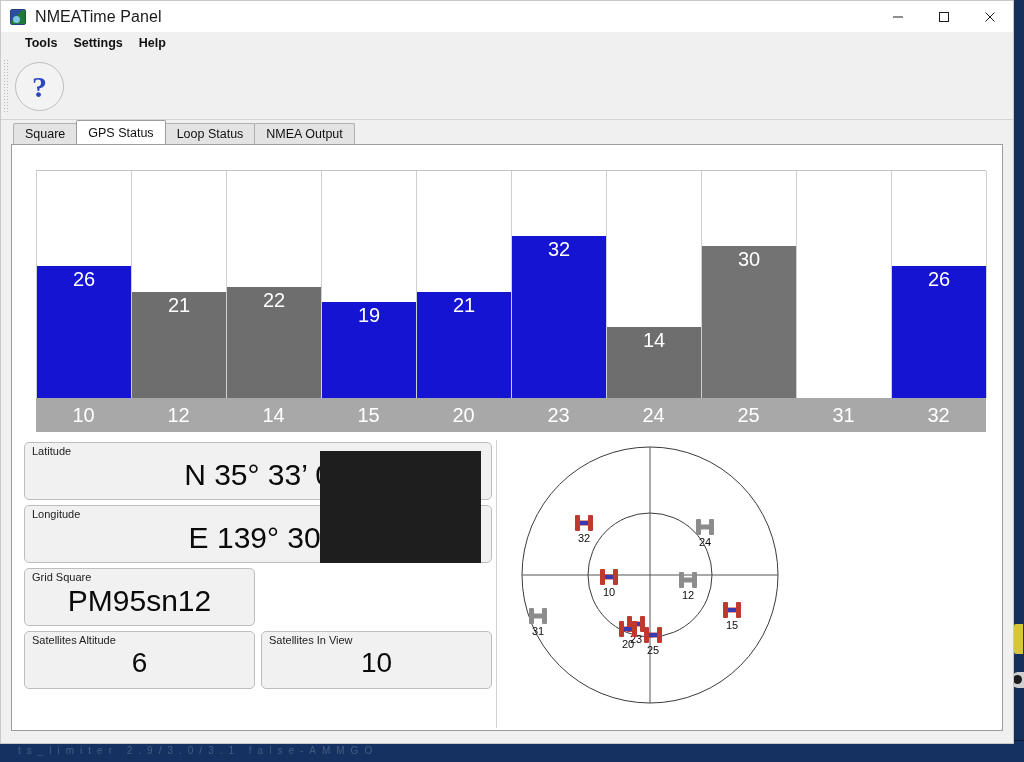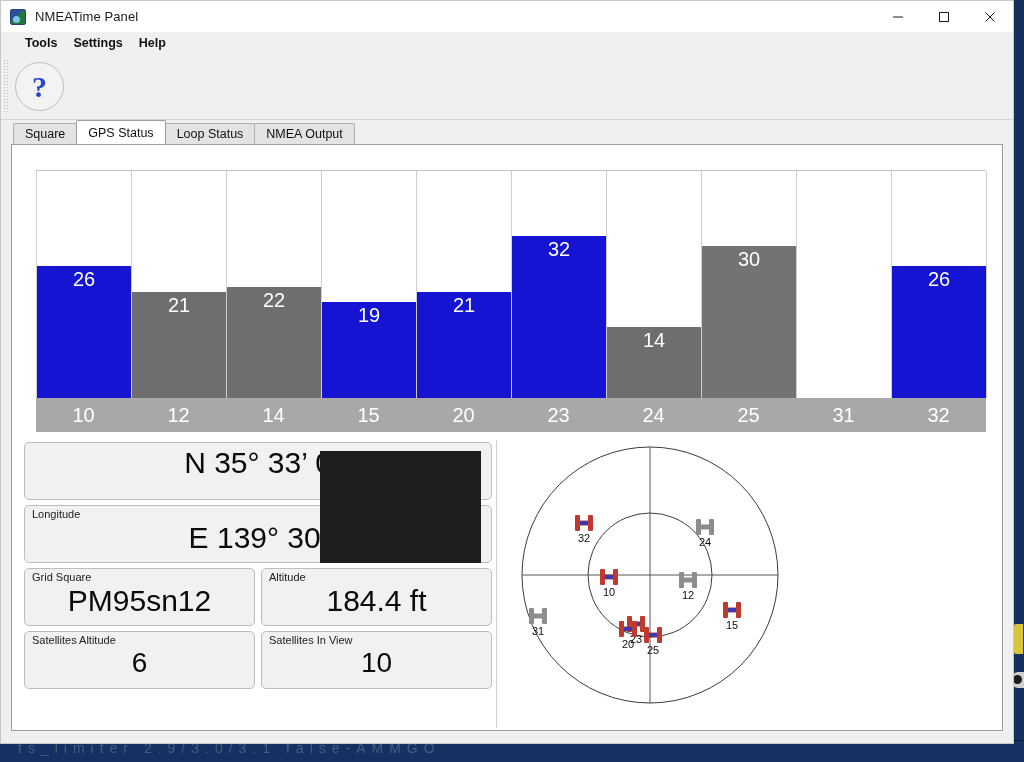--- a/index.html
+++ b/index.html
@@ -29,21 +29,21 @@
     content: ""; position: absolute; left: 1px; top: 3px;
     width: 9px; height: 9px; border-radius: 50%; background: #1c1c1c;
   }
   #bg-bottom-bar {
     position: absolute; left: 0; bottom: 0; width: 1024px; height: 22px;
     background: #143161;
     border-top: 1px solid #0a1b33;
   }
   #bg-bottom-text {
     position: absolute; left: 18px; bottom: 6px;
-    font-size: 14px; color: #6d7f9b; letter-spacing: 6px;
+    font-size: 10px; color: #6d7f9b; letter-spacing: 6px;
     opacity: .55; white-space: nowrap;
     font-family: "Liberation Sans", sans-serif;
   }
 
   
   #app-window {
     position: absolute; left: 0; top: 0;
     width: 1014px; height: 744px;
     background: #f0f0f0;
     border: 1px solid #c8c8c8;
@@ -60,21 +60,21 @@
     width: 16px; height: 16px; margin-left: 9px; margin-right: 9px;
     position: relative; border-radius: 2px; overflow: hidden;
     background: linear-gradient(135deg,#2b4f9e 0%, #2b4f9e 40%, #1f7a3a 41%, #1f7a3a 100%);
     border: 1px solid #24427f;
   }
   #app-icon::after {
     content:""; position:absolute; left:2px; top:6px; width:7px; height:7px;
     background:#7fc4e8; border-radius:50%;
   }
   #title-text {
-    font-size: 13px; color: #1b1b1b; letter-spacing: .1px;
+    font-size: 16px; color: #1b1b1b; letter-spacing: .1px;
   }
   #win-buttons { margin-left: auto; display: flex; height: 31px; }
   .win-btn {
     width: 46px; height: 31px; display: flex; align-items: center; justify-content: center;
     font-size: 13px; color: #1b1b1b; background: #ffffff;
   }
   .win-btn svg { display: block; }
 
   
   #menu-bar {
@@ -360,37 +360,34 @@
           <div class="axis-cell">32</div>
         </div>
     </div>
 
     <div id="bottom-split">
       <div id="split-divider"></div>
 
       <div id="readouts">
         <div class="field-row">
           <div class="field wide">
+            <div class="field-label">Latitude</div>
             <div class="field-value">N 35°   33’ 0</div>
           </div>
         </div>
         <div class="field-row">
           <div class="field wide">
             <div class="field-label">Longitude</div>
             <div class="field-value">E 139°   30’</div>
           </div>
         </div>
         <div class="field-row">
           <div class="field half">
             <div class="field-label">Grid Square</div>
             <div class="field-value">PM95sn12</div>
-          </div>
-          <div class="field half">
-            <div class="field-label">Altitude</div>
-            <div class="field-value">184.4 ft</div>
           </div>
         </div>
         <div class="field-row">
           <div class="field half">
             <div class="field-label">Satellites Altitude</div>
             <div class="field-value small">6</div>
           </div>
           <div class="field half">
             <div class="field-label">Satellites In View</div>
             <div class="field-value small">10</div>

